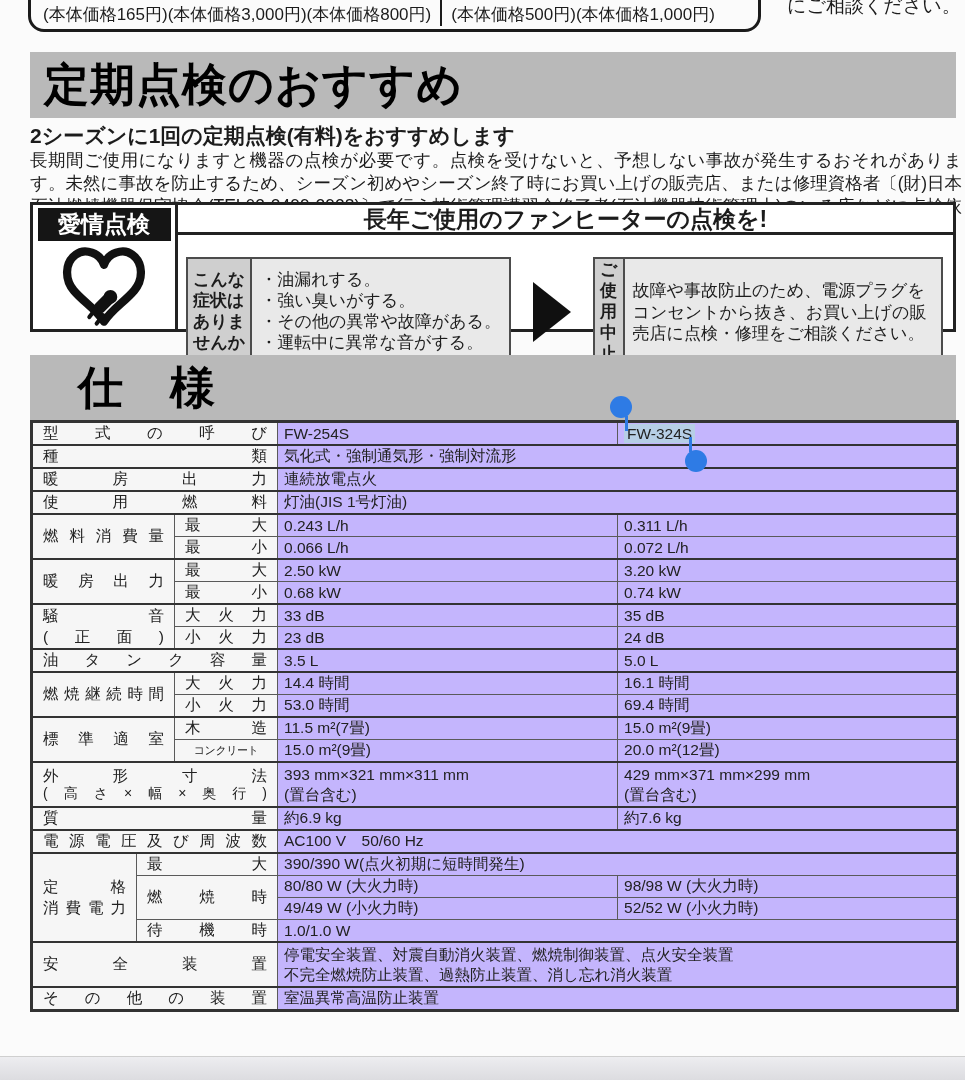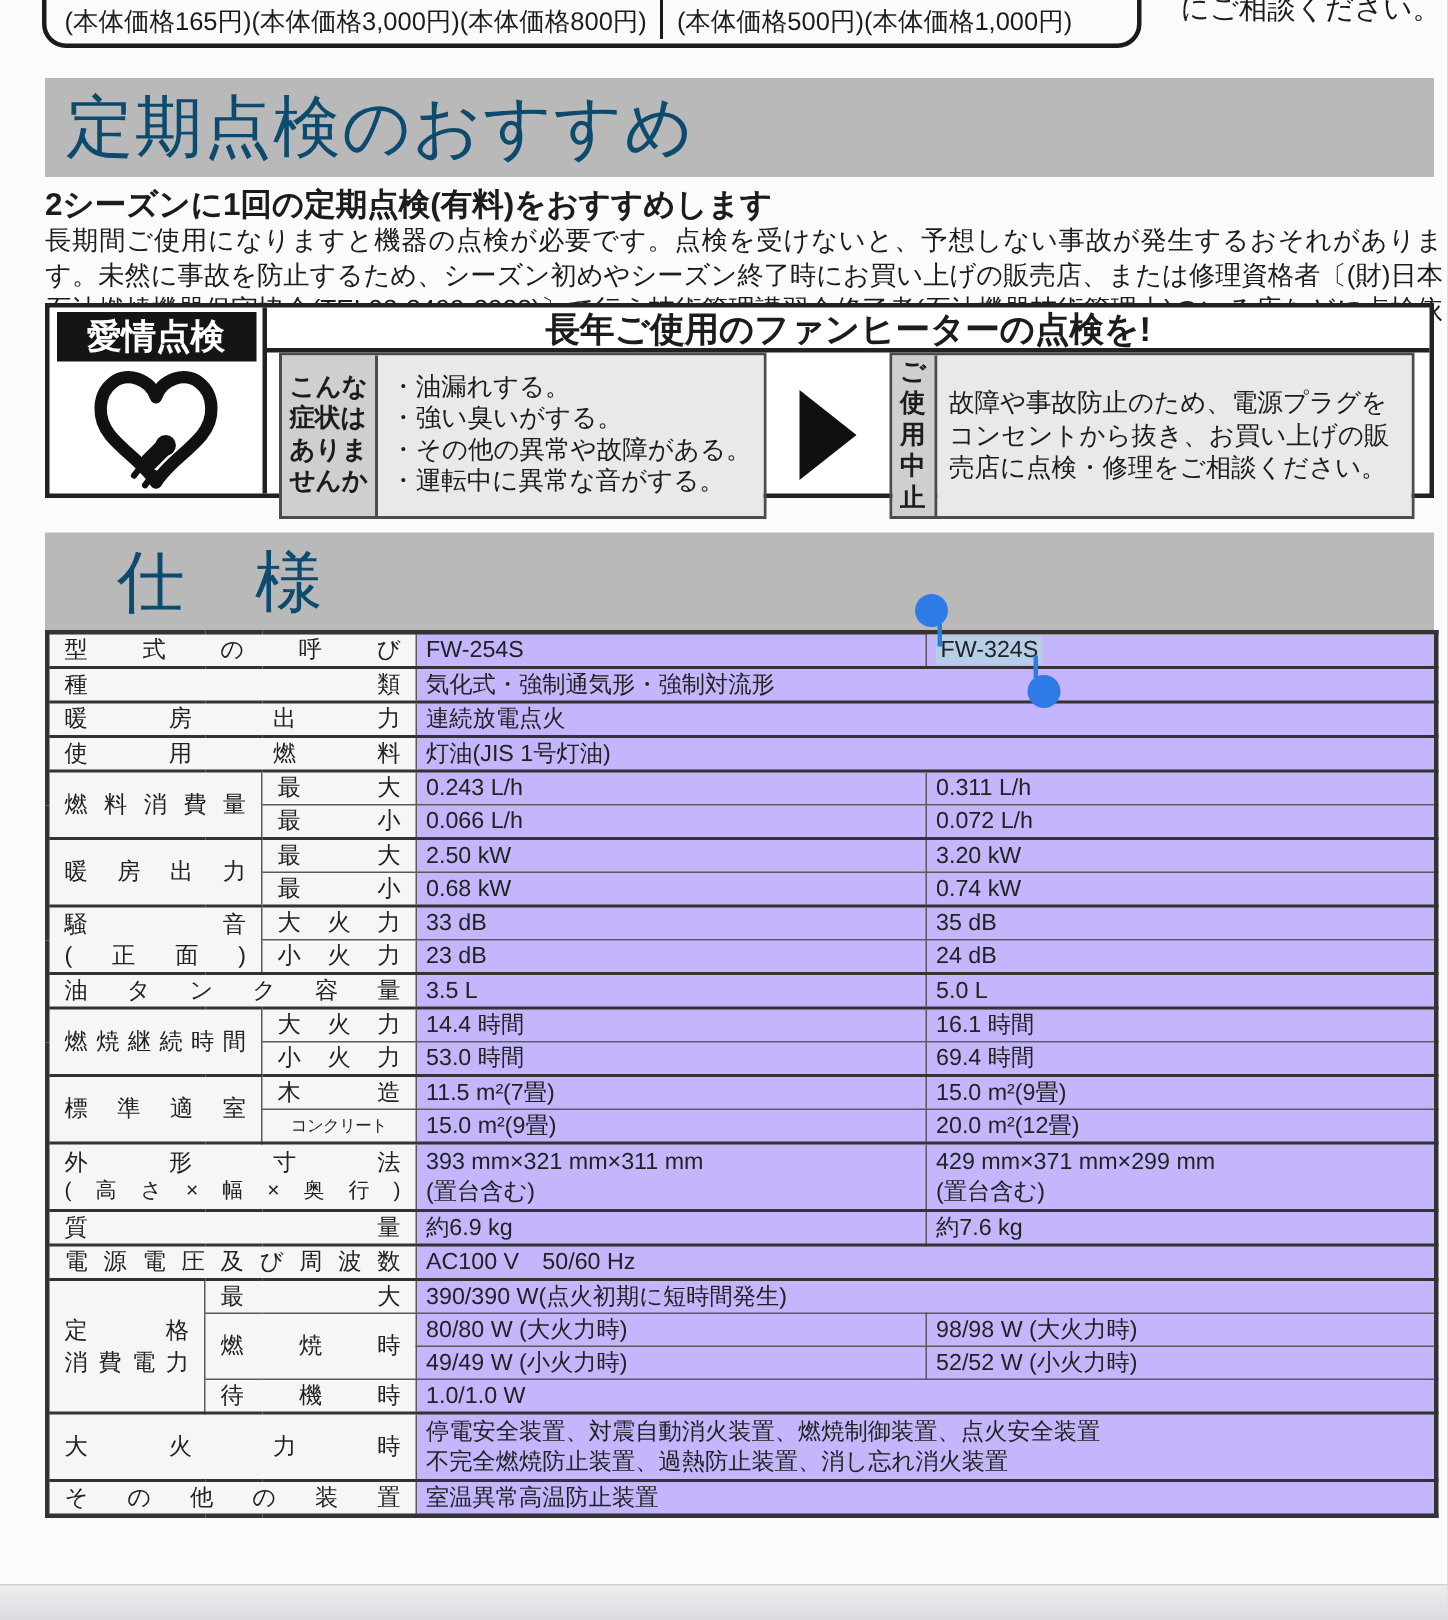--- a/index.html
+++ b/index.html
@@ -17,39 +17,39 @@
     font-size:17px; letter-spacing:0; background:#fbfbfb; white-space:nowrap;
   }
   .price-div{ align-self:stretch; width:2px; background:#1b1b1b; margin:0 9px; }
   .consult-note{ position:absolute; left:787px; top:-7px; font-size:19px; }
 
   
   .bar{
     position:absolute; left:30px; width:926px; height:66px; background:#b9b9b9;
     display:flex; align-items:center; padding-left:14px;
   }
-  .bar h1{ font-size:45px; font-weight:400; color:#0c4a6e; letter-spacing:1px; }
+  .bar h1{ font-size:45px; font-weight:700; color:#000000; letter-spacing:1px; }
 
   
   .subtitle{ position:absolute; left:30px; top:122px; font-size:21px; font-weight:bold; }
   .bodytext{ position:absolute; left:30px; top:149px; width:932px;
              font-size:17.5px; line-height:1.30; text-align:justify; }
 
   .love-box{
     position:absolute; left:30px; top:202px; width:926px; height:130px;
     border:3px solid #222; background:#fff; display:flex;
   }
   .love-left{ width:145px; border-right:3px solid #222; display:flex;
               flex-direction:column; align-items:center; }
   .love-label{ margin-top:3px; width:133px; background:#151515; color:#fff;
                font-size:23px; font-weight:bold; text-align:center; padding:1px 0; }
   .love-right{ flex:1; display:flex; flex-direction:column; }
   .love-banner{ height:30px; border-bottom:3px solid #222; text-align:center;
                 font-size:23px; font-weight:bold; line-height:28px; }
-  .love-content{ flex:1; display:flex; align-items:center; padding:0 10px 6px 8px; gap:22px; }
+  .love-content{ flex:1; display:flex; align-items:center; padding:22px 10px 6px 8px; gap:22px; }
   .mini-box{ display:flex; border:2px solid #4c4c4c; align-self:stretch; }
   .mini-label{ background:#cfcfcf; border-right:2px solid #4c4c4c;
                font-size:17px; font-weight:bold; line-height:1.23;
                display:flex; flex-direction:column; justify-content:center; padding:1px 5px; }
   .mini-body{ background:#e9e9e9; font-size:17px; line-height:1.23;
               display:flex; flex-direction:column; justify-content:center; padding:1px 8px; }
   .arrow{ width:0; height:0; border-left:38px solid #101010;
           border-top:30px solid transparent; border-bottom:30px solid transparent;
           flex:0 0 auto; }
   .stop-box .mini-body{ line-height:1.26; }
@@ -295,21 +295,21 @@
     <tr>
       <td class="val">49/49 W (小火力時)</td>
       <td class="val">52/52 W (小火力時)</td>
     </tr>
     <tr>
       <td class="lbl j" colspan="2">待機時</td>
       <td class="val" colspan="2">1.0/1.0 W</td>
     </tr>
 
     <tr class="grp">
-      <td class="lbl j" colspan="3" style="height:45px;">大火力時</td>
+      <td class="lbl j" colspan="3" style="height:45px;">安全装置</td>
       <td class="val tall" colspan="2">
         <div>停電安全装置、対震自動消火装置、燃焼制御装置、点火安全装置</div>
         <div>不完全燃焼防止装置、過熱防止装置、消し忘れ消火装置</div>
       </td>
     </tr>
 
     <tr class="grp">
       <td class="lbl j" colspan="3">その他の装置</td>
       <td class="val" colspan="2">室温異常高温防止装置</td>
     </tr>

